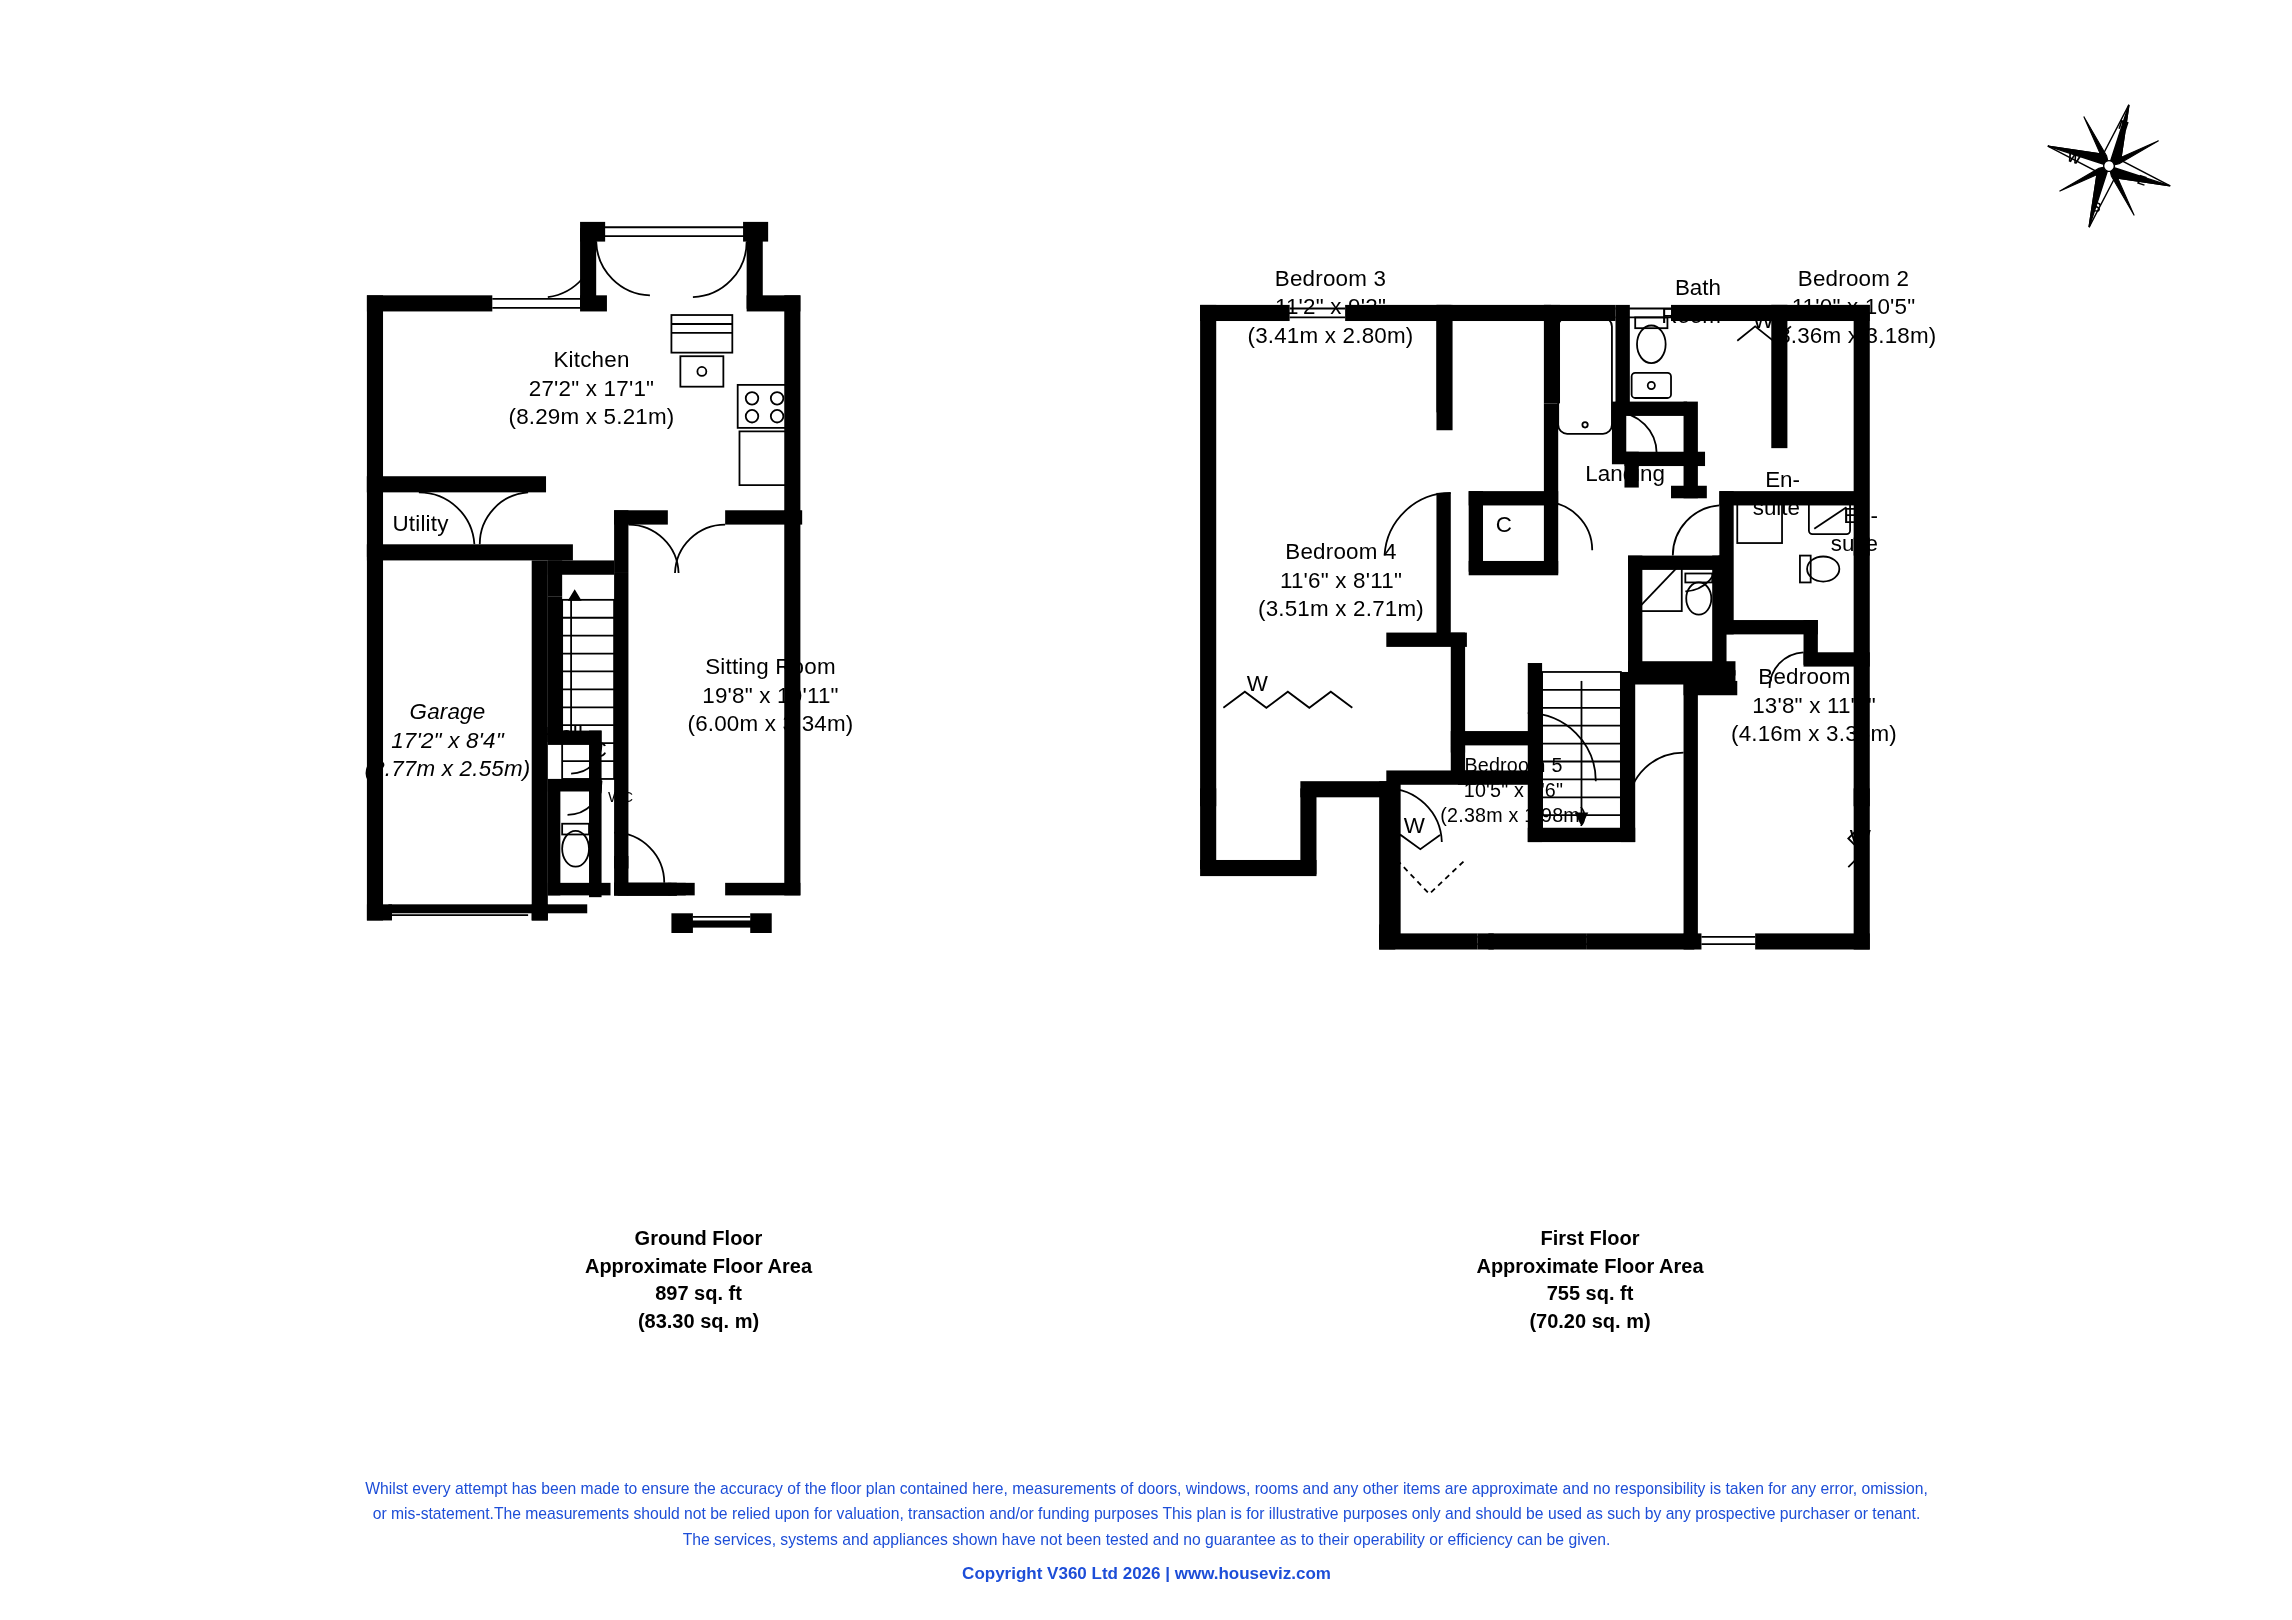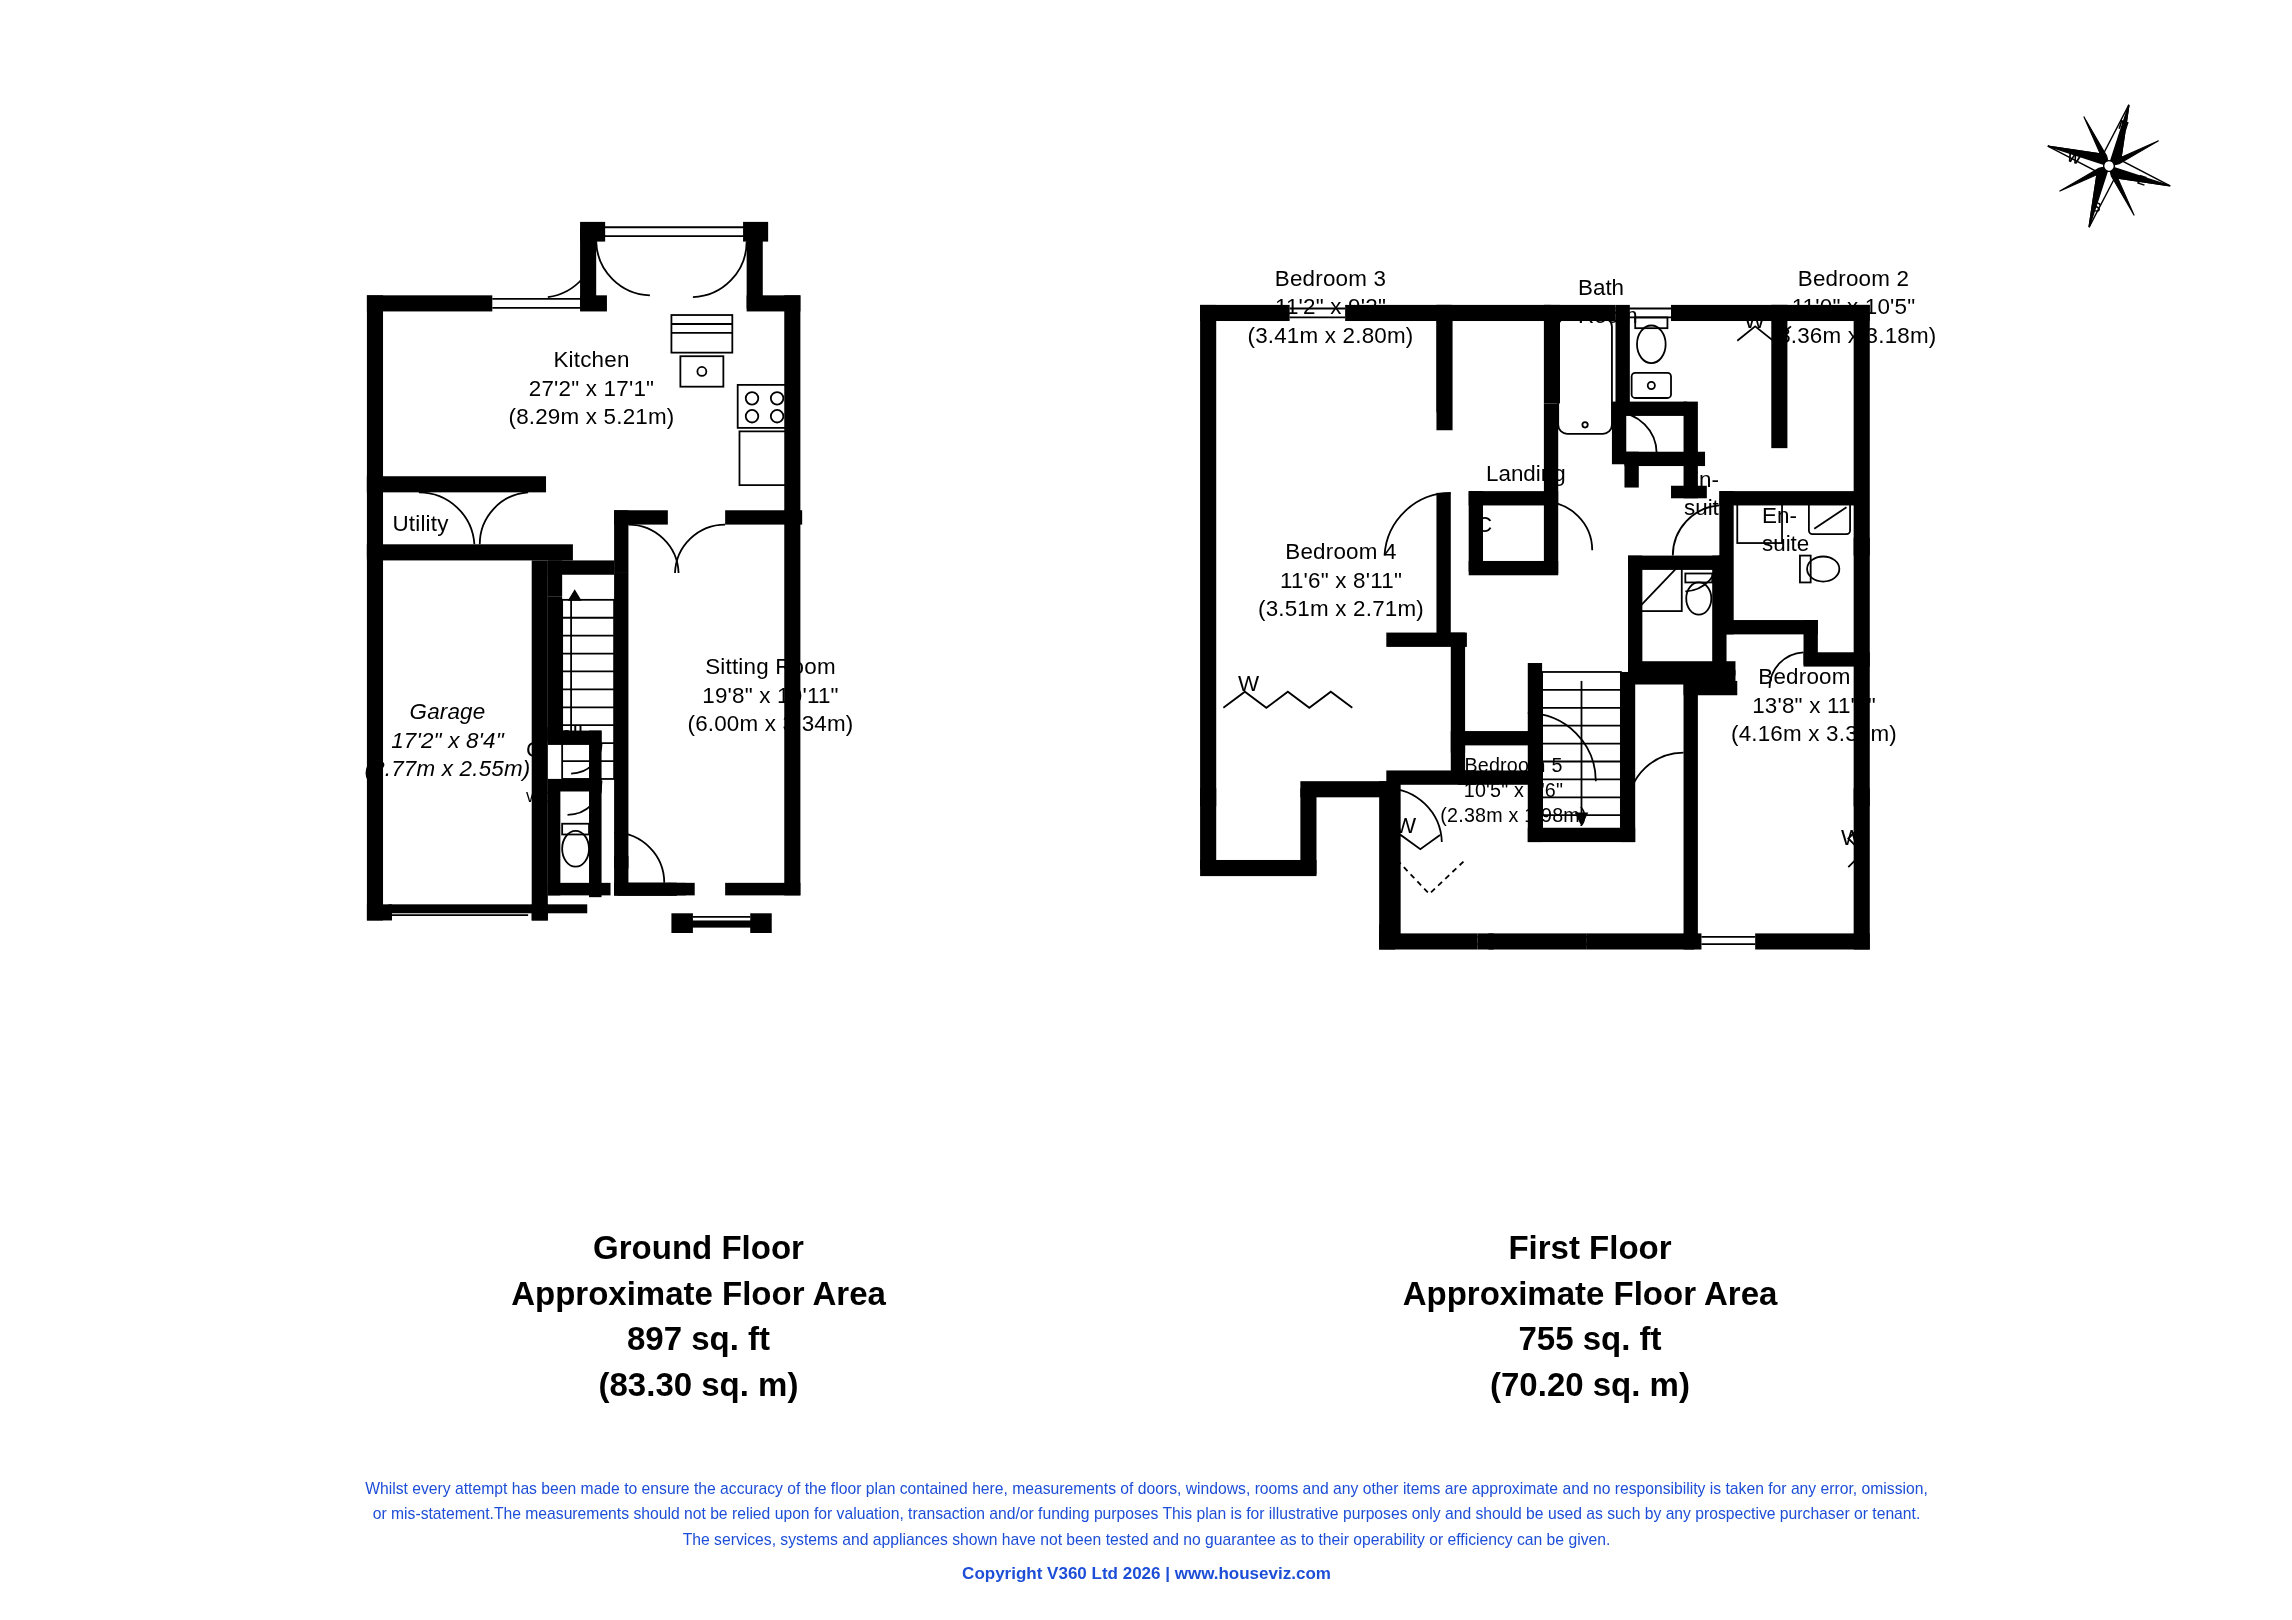--- a/index.html
+++ b/index.html
@@ -22,32 +22,32 @@
     line-height: 1.28;
     white-space: nowrap;
     font-size: 22.4px;
     letter-spacing: 0.2px;
   }
   .room-label .nm { display: block; }
   .room-label .d1 { display: block; }
   .room-label .d2 { display: block; }
   .small-label {
     position: absolute;
-    text-align: left;
+    text-align: right;
     white-space: nowrap;
     font-size: 19px;
     line-height: 1.25;
   }
 
   
   .floor-title {
     position: absolute;
     text-align: center;
     font-weight: bold;
-    font-size: 33px;
+    font-size: 20px;
     line-height: 1.38;
     white-space: nowrap;
   }
   .floor-title span { display: block; }
 
   
   #disclaimer {
     position: absolute;
     left: 0; right: 0;
     text-align: center;

